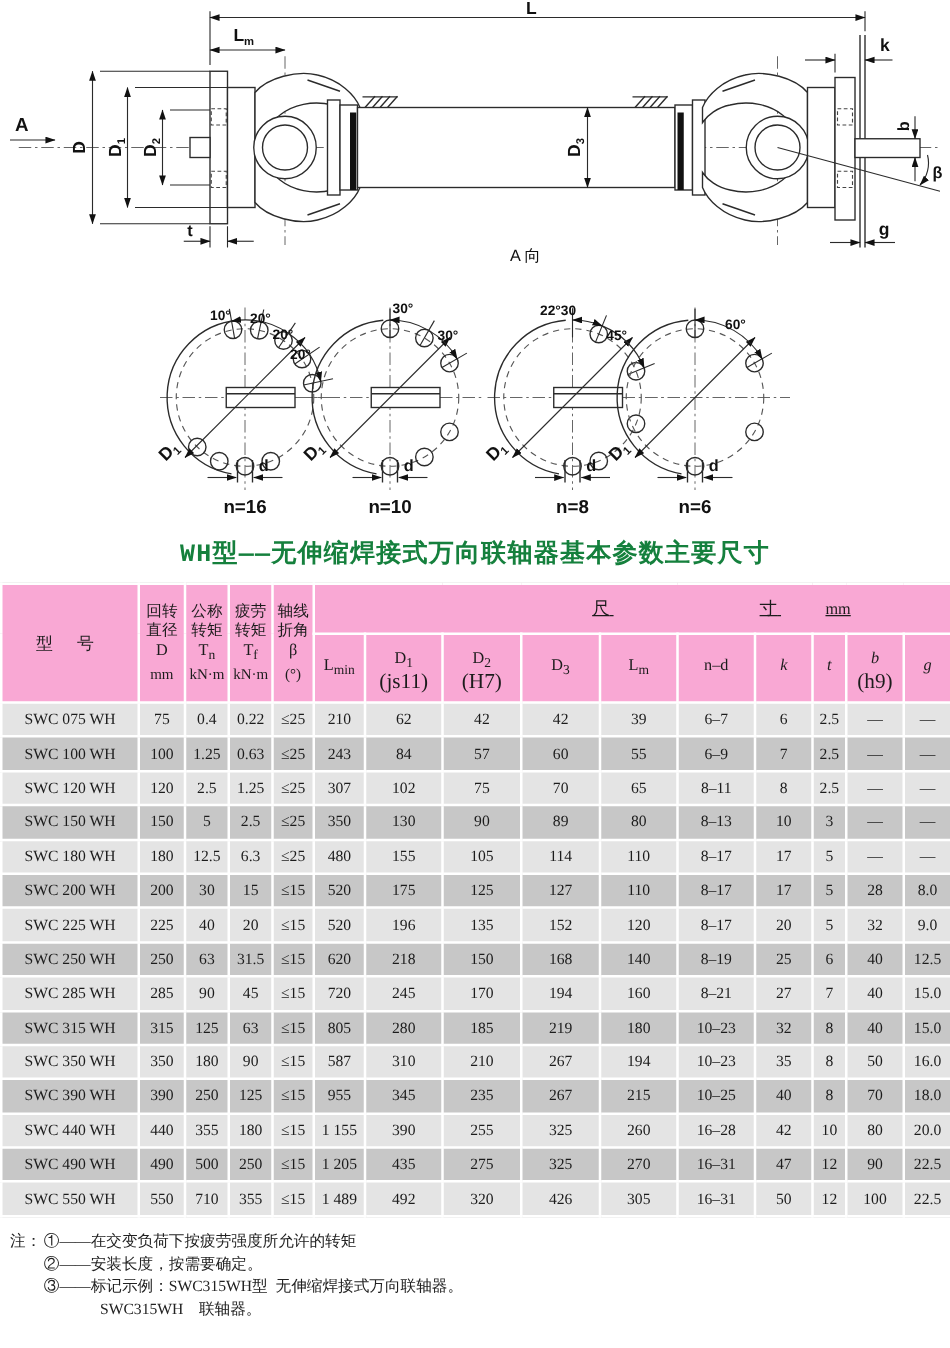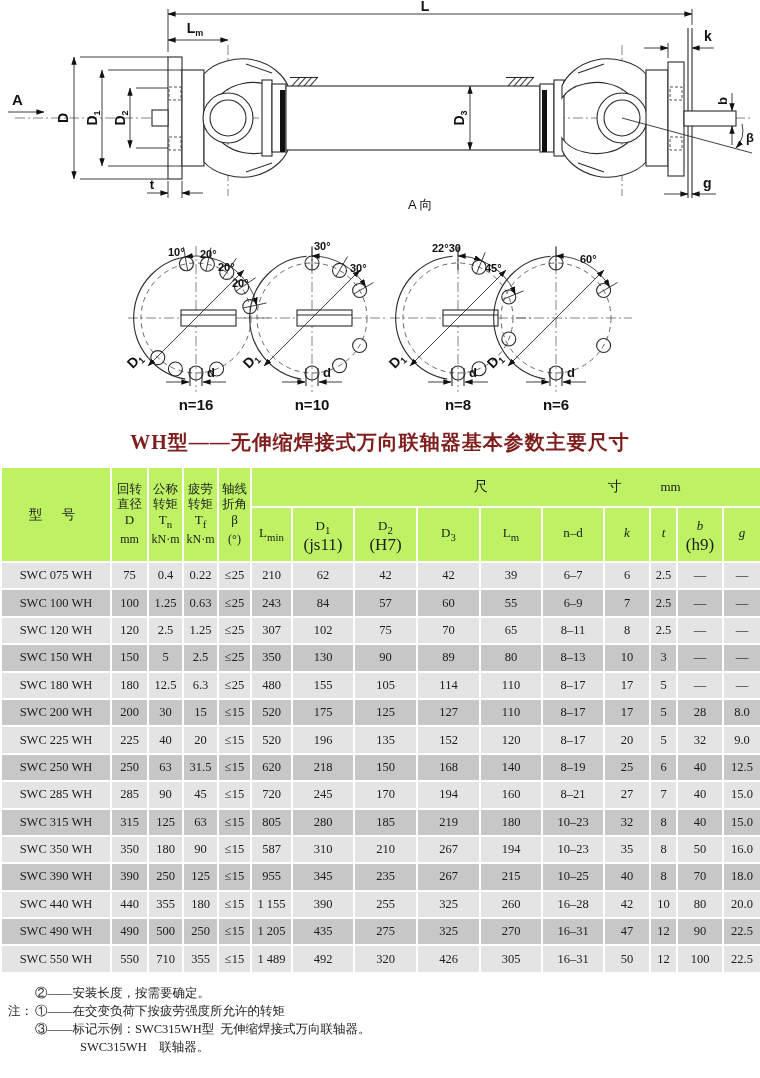--- a/index.html
+++ b/index.html
@@ -14,38 +14,38 @@
   .cd  {fill:none;stroke:#666;stroke-width:0.8;stroke-dasharray:10 3 2 3;}
   .dc  {fill:none;stroke:#555;stroke-width:0.9;stroke-dasharray:5 4;}
   .hd  {fill:none;stroke:#444;stroke-width:0.9;stroke-dasharray:3 2;}
   .dl  {font:bold 14px "Liberation Sans",sans-serif;fill:#111;}
   .dls {font:bold 13px "Liberation Sans",sans-serif;fill:#111;}
   .al  {font:bold 11px "Liberation Sans",sans-serif;fill:#111;}
   .nl  {font:bold 15px "Liberation Sans",sans-serif;fill:#111;}
   .avl {font:13px "Liberation Sans",sans-serif;fill:#111;}
   tspan.sub{font-size:9px;}
 
-  .title{ text-align:center; font-family:Liberation Serif, serif; font-weight:bold;
-          font-size:20px; letter-spacing:1px; margin:9px 0 10px 0; color:#7f1d1d;}
+  .title{ text-align:center; font-family:Liberation Mono, monospace; font-weight:bold;
+          font-size:20px; letter-spacing:1px; margin:9px 0 10px 0; color:#15803d;}
 
   table.spec{width:760px;border-collapse:collapse;table-layout:fixed;background:#cbcbcb;
              font-size:12.5px;}
   table.spec th, table.spec td{border:2px solid #ffffff;text-align:center;vertical-align:middle;
              padding:0;font-weight:normal;}
-  table.spec thead th{background:#bef264;}
+  table.spec thead th{background:#f9a8d4;}
   table.spec thead tr.r1 th{height:38px;}
   table.spec thead tr.r2 th{height:53px;}
   table.spec tbody td{height:25.4px;}
   table.spec tbody tr:nth-child(odd)  td{background:#e4e4e4;}
   table.spec tbody tr:nth-child(even) td{background:#c7c7c7;}
   .h-cn{font-size:12.5px;line-height:15px;}
   .h-sym{font-size:13px;line-height:16px;}
   .h-unit{font-size:12px;line-height:15px;}
   .model-hdr{font-size:13.5px;letter-spacing:8px;font-family:Liberation Serif, serif;}
-  .size-band{text-align:left;}
+  .size-band{text-align:left;text-decoration:underline;}
   .size-band .sb1{margin-left:28%;font-size:14px;}
   .size-band .sb2{margin-left:23%;font-size:14px;}
   .size-band .sb3{margin-left:7%;font-size:13px;font-family:"Liberation Serif",serif;}
   .sub-note{font-size:17px;line-height:13px;}
   .it{font-style:italic;}
   td.model{font-size:12.5px;}
 
   .notes{padding:10px 0 0 8px;font-size:12.5px;line-height:18px;color:#222;}
   .note-line{white-space:pre;}
   .note-label{display:inline-block;width:27px;}
@@ -671,19 +671,19 @@
       <td>16–31</td>
       <td>50</td>
       <td>12</td>
       <td>100</td>
       <td>22.5</td>
     </tr>
       </tbody>
   </table>
 
   <div class="notes">
+    <div class="note-line"><span class="note-label">注：</span><span>①</span><span>——在交变负荷下按疲劳强度所允许的转矩</span></div>
     <div class="note-line indent"><span>②</span><span>——安装长度，按需要确定。</span></div>
-    <div class="note-line"><span class="note-label">注：</span><span>①</span><span>——在交变负荷下按疲劳强度所允许的转矩</span></div>
     <div class="note-line indent"><span>③</span><span>——标记示例：SWC315WH型  无伸缩焊接式万向联轴器。</span></div>
     <div class="note-line indent2"><span>SWC315WH    联轴器。</span></div>
   </div>
 
 </div>
 
 </body></html>

